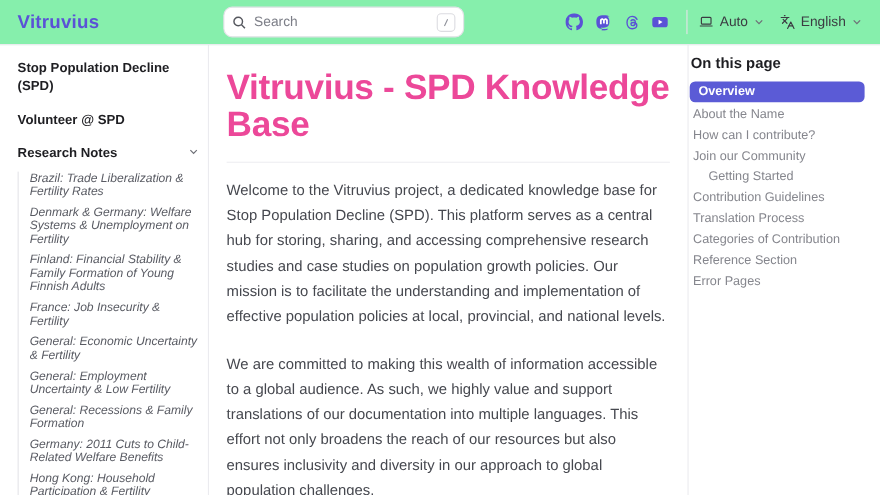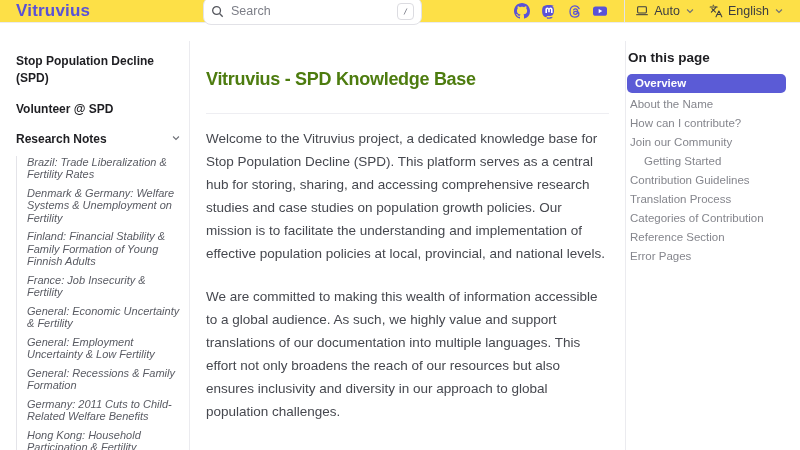--- a/index.html
+++ b/index.html
@@ -6,23 +6,23 @@
   html,body { margin:0; padding:0; }
   body {
     width:800px; height:450px; overflow:hidden;
     font-family:"Liberation Sans","DejaVu Sans",sans-serif;
     background:#ffffff; color:#2c2c31;
     --accent:#5a52d6; --pill:#5b5bd6;
   }
 
   
   .header {
-    position:absolute; top:0; left:0; right:0; height:23px;
+    position:absolute; top:0; left:0; right:0; height:41px;
     display:flex; align-items:center; padding:0 16px;
-    border-bottom:1px solid #ebebef; background:#fde047; z-index:10;
+    border-bottom:1px solid #ebebef; background:#86efac; z-index:10;
   }
   .logo-wrap { width:187px; flex:none; }
   .logo { font-size:17px; font-weight:bold; color:var(--accent); letter-spacing:.2px; cursor:pointer; }
   .search-box {
     width:219px; height:26px; flex:none;
     border:1px solid #e2e2e7; border-radius:8px; background:#fff;
     display:flex; align-items:center; gap:7px; padding:13px 7px;
     color:#7c7e87; font-size:12.5px; cursor:pointer;
   }
   .search-kbd {
@@ -47,21 +47,21 @@
     font-size:12px; font-weight:bold; color:#1e1e22; line-height:1.45;
     margin:0 0 0 0; cursor:pointer; display:flex; align-items:flex-start; justify-content:space-between;
   }
   .side-group { margin-bottom:13px; }
   .side-items { border-left:1px solid #e4e4e9; margin-top:7px; padding-left:10px; display:flex; flex-direction:column; gap:6px; }
   .side-item { font-size:11px; line-height:12.5px; color:#595b63; cursor:pointer;font-style:italic; }
   .group-chev { color:#6e7077; margin-top:2px; flex:none; }
 
   
   .main { flex:1; min-width:0; padding:21px 16px 0 16px; overflow:hidden; }
-  .doc-h1 { font-size:18px; line-height:34px; font-weight:bold; color:#4d7c0f; letter-spacing:-.3px; margin:0; max-width:420px; }
+  .doc-h1 { font-size:32px; line-height:34px; font-weight:bold; color:#ec4899; letter-spacing:-.3px; margin:0; max-width:420px; }
   .doc-divider { border:none; border-top:1px solid #eeeef2; margin:17px 0 0 0; }
   .doc-p { font-size:13.5px; line-height:23px; color:#46484f; margin:13px 0 20px 0; }
 
   
   .aside { width:175px; flex:none; border-left:1px solid #ebebef; padding:9px 12px 0 2px; overflow:hidden; }
   .outline-title { font-size:13.5px; font-weight:bold; color:#1e1e22; margin:0 0 9px 0; }
   .outline-list { display:flex; flex-direction:column; }
   .outline-item { font-size:11.5px; line-height:15px; color:#85868d; padding:0 0 0 2px; margin-bottom:0; cursor:pointer; }
   .outline-item + .outline-item { margin-top:0; }
   .outline-list { gap:4px; }

